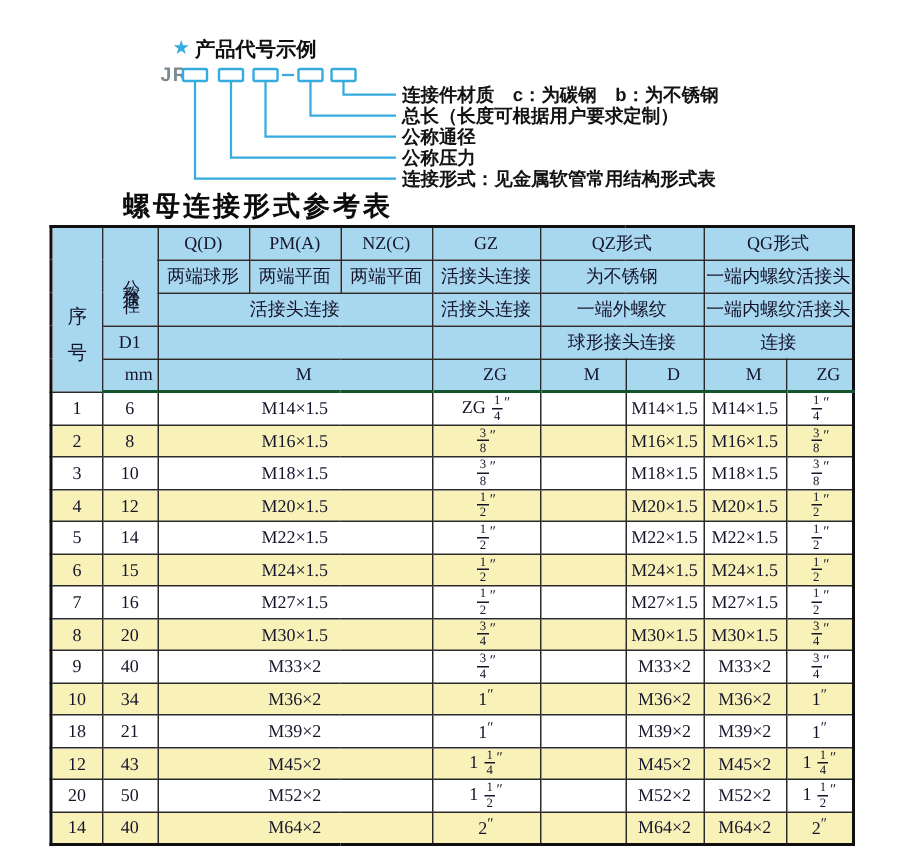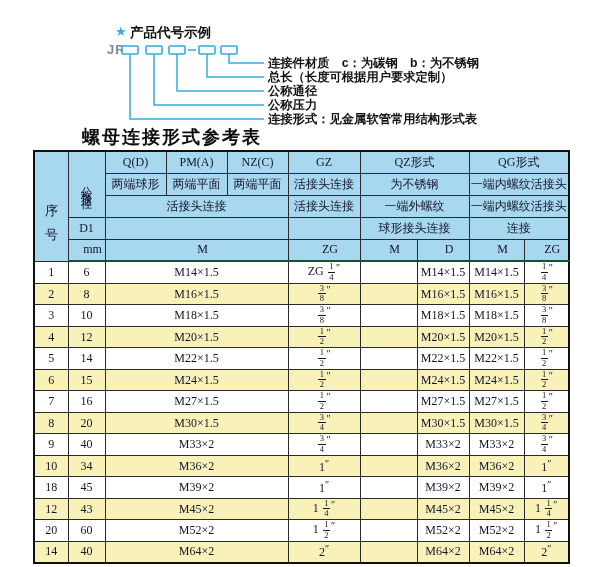--- a/index.html
+++ b/index.html
@@ -303,21 +303,21 @@
         <td>34</td>
         <td colspan="3">M36×2</td>
         <td>1<span class="inch">″</span></td>
         <td></td>
         <td>M36×2</td>
         <td>M36×2</td>
         <td>1<span class="inch">″</span></td>
       </tr>
       <tr>
         <td>18</td>
-        <td>45</td>
+        <td>21</td>
         <td colspan="3">M39×2</td>
         <td>1<span class="inch">″</span></td>
         <td></td>
         <td>M39×2</td>
         <td>M39×2</td>
         <td>1<span class="inch">″</span></td>
       </tr>
       <tr class="alt">
         <td>12</td>
         <td>43</td>
@@ -329,21 +329,21 @@
         <td></td>
         <td>M45×2</td>
         <td>M45×2</td>
         <td>1 <span class="frac">
             <span class="num">1</span>
             <span class="den">4</span>
           </span><span class="inch">″</span></td>
       </tr>
       <tr>
         <td>20</td>
-        <td>60</td>
+        <td>50</td>
         <td colspan="3">M52×2</td>
         <td>1 <span class="frac">
             <span class="num">1</span>
             <span class="den">2</span>
           </span><span class="inch">″</span></td>
         <td></td>
         <td>M52×2</td>
         <td>M52×2</td>
         <td>1 <span class="frac">
             <span class="num">1</span>

